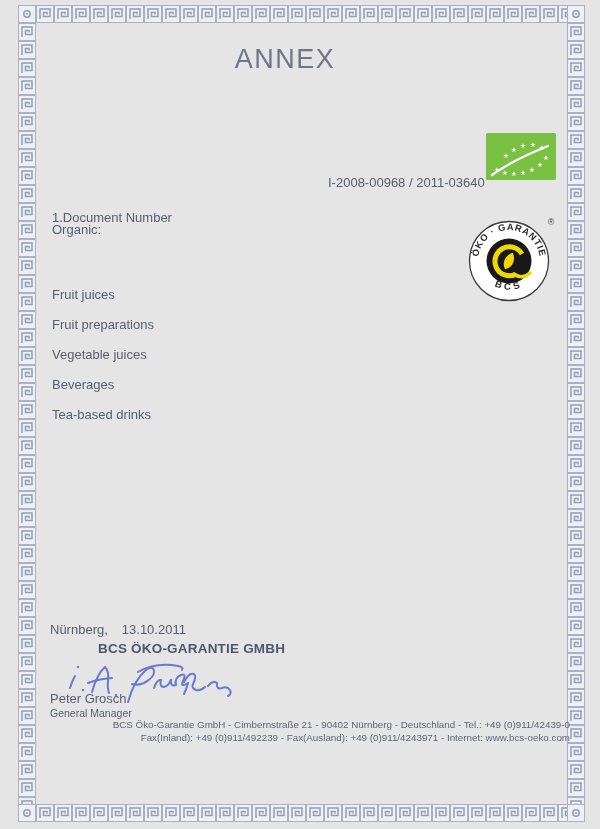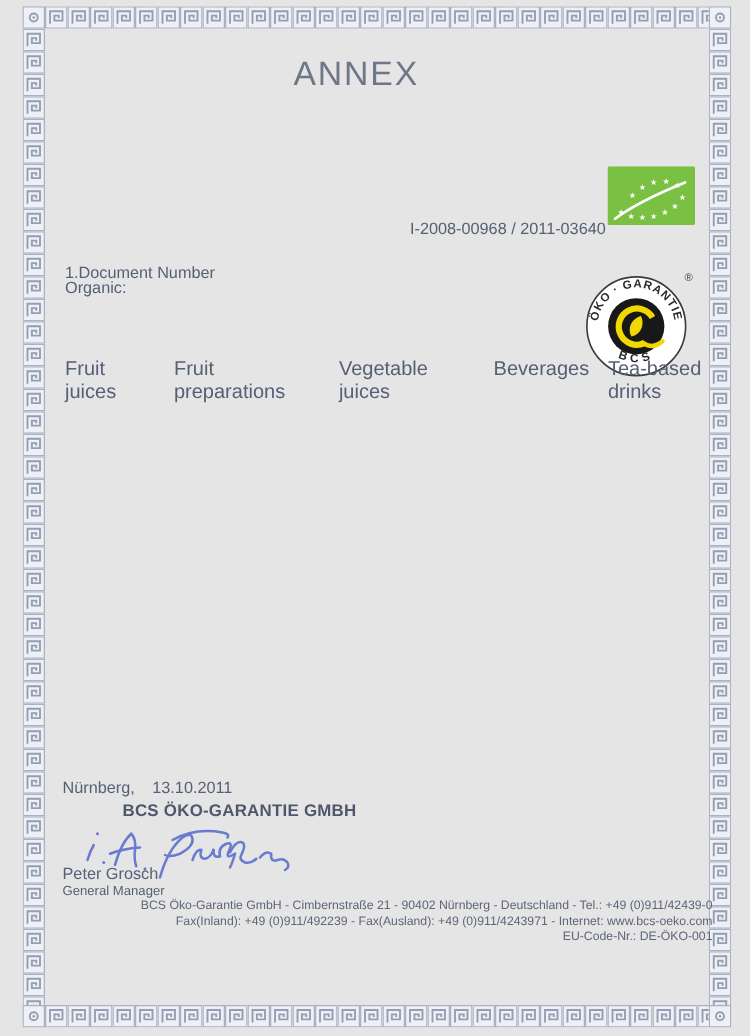--- a/index.html
+++ b/index.html
@@ -24,21 +24,21 @@
   .abs{position:absolute;}
   .title{top:44px;left:0;right:30px;text-align:center;font-size:27px;
          letter-spacing:1.5px;color:#6e7689;font-weight:400;}
   .subtitle{top:88px;left:0;right:30px;text-align:center;font-size:12.5px;
             line-height:19px;color:#5d6578;}
   .docnum-label{left:52px;top:168px;font-size:13px;margin-top:42px;}
   .docnum-value{left:310px;top:175px;font-size:13px;margin-left:18px;}
   .eu-logo{left:486px;top:133px;line-height:0;}
   .bcs-seal{left:462px;top:212px;line-height:0;}
   .organic{left:52px;top:222px;font-size:13px;}
-  .products{left:52px;top:287px;display:flex;flex-direction:row;gap:15px;font-size:16px;}
+  .products{left:52px;top:287px;display:flex;flex-direction:column;gap:15px;font-size:13px;}
   .place-date{left:50px;top:622px;font-size:13px;}
   .place-date .date{margin-left:14px;}
   .company{left:50px;top:641px;font-size:13.5px;font-weight:bold;letter-spacing:.2px;color:#4e576b;padding-left:48px;}
   .signature{left:50px;top:650px;line-height:0;}
   .signer-name{left:50px;top:691px;font-size:13px;}
   .signer-title{left:50px;top:707px;font-size:10.5px;}
   .footer{left:30px;right:30px;top:719px;text-align:right;font-size:9.8px;
           line-height:12.5px;color:#5d6578;}
   .pagenum{left:0;right:30px;top:757px;text-align:center;font-size:9.8px;}
 </style>
@@ -749,16 +749,15 @@
       </g>
     </svg>
   </div>
 
   <div class="abs signer-name">Peter Grosch</div>
   <div class="abs signer-title">General Manager</div>
 
   <div class="abs footer">
     <div>BCS Öko-Garantie GmbH - Cimbernstraße 21 - 90402 Nürnberg - Deutschland - Tel.: +49 (0)911/42439-0</div>
     <div>Fax(Inland): +49 (0)911/492239 - Fax(Ausland): +49 (0)911/4243971 - Internet: www.bcs-oeko.com</div>
-    <div>EU-Code-Nr.: DE-ÖKO-001</div>
   </div>
 
 </div>
 
 </body></html>

